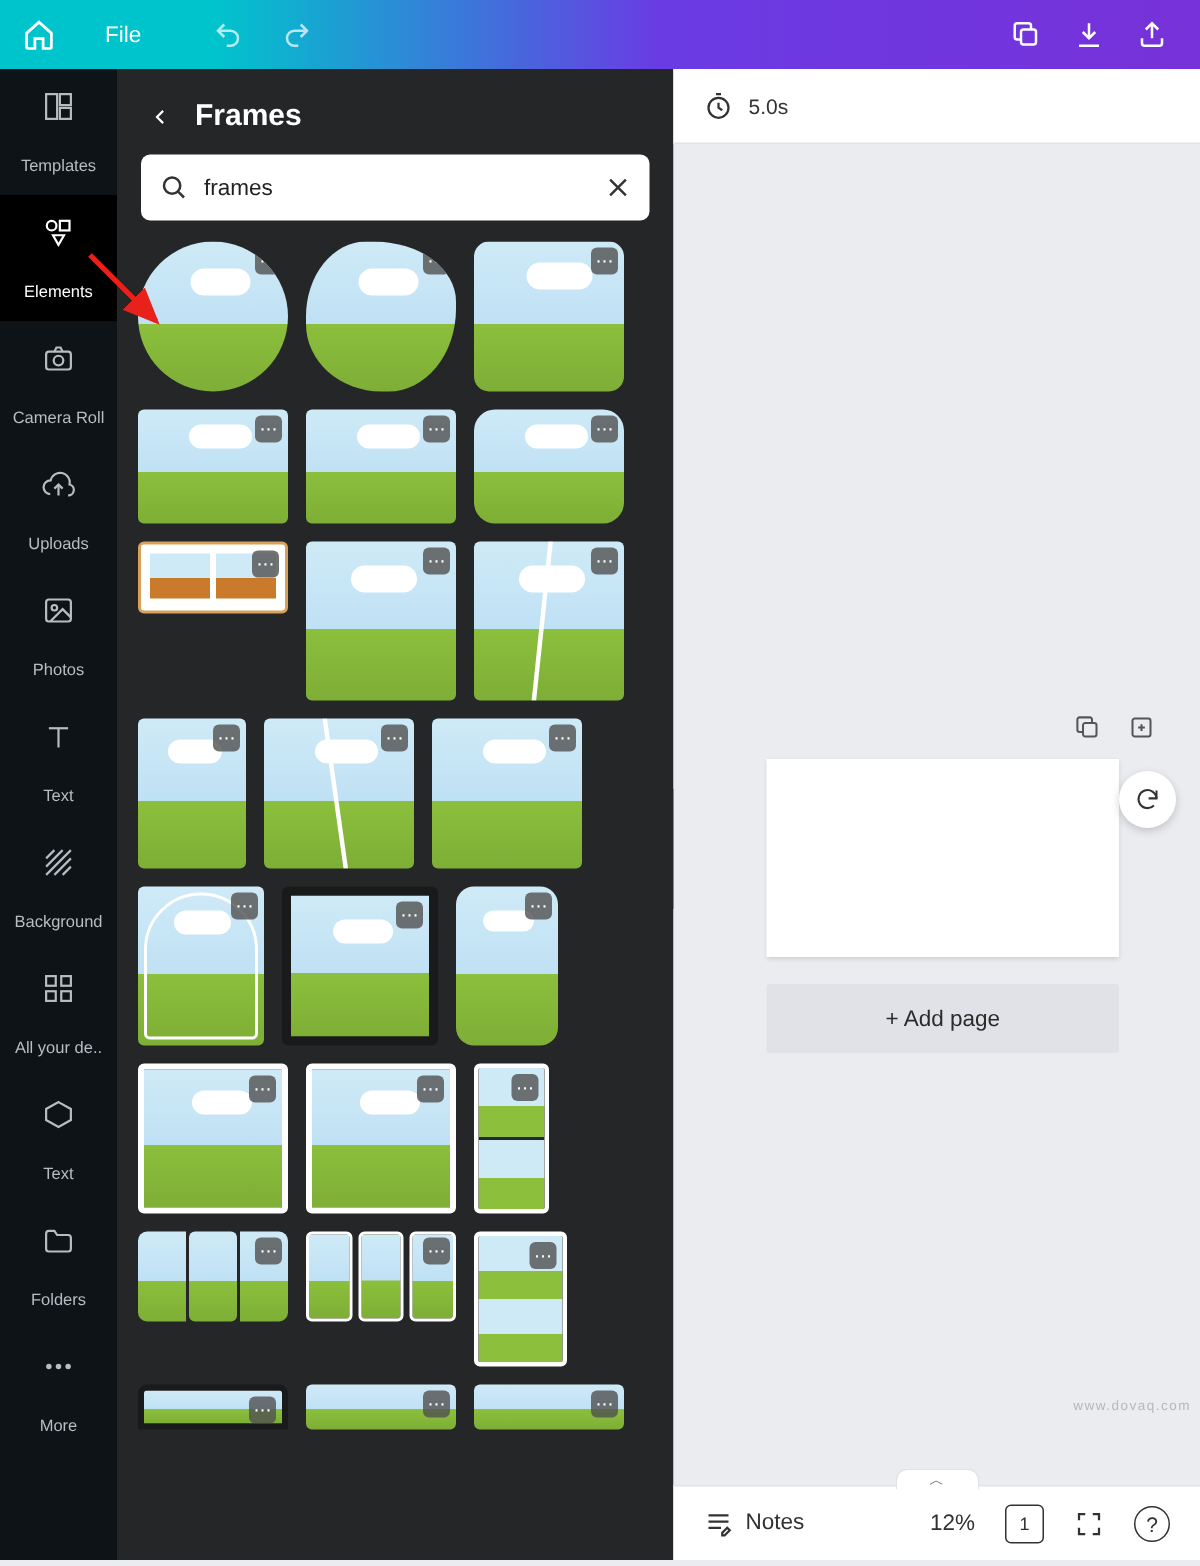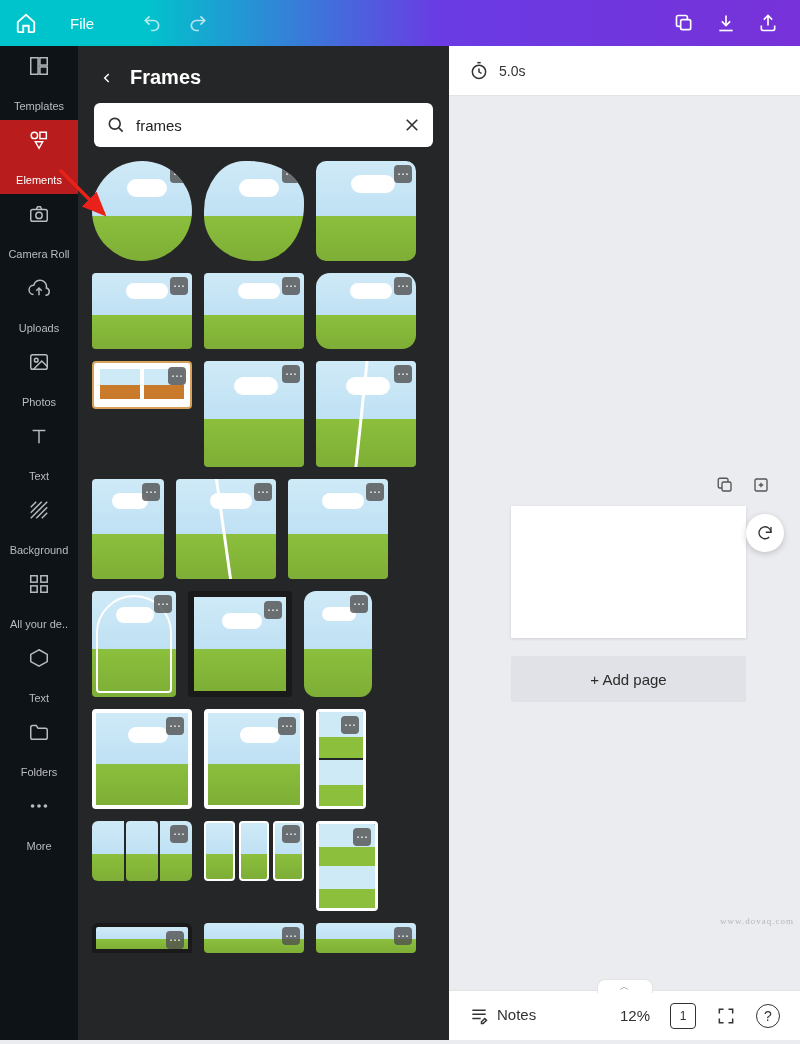--- a/index.html
+++ b/index.html
@@ -8,22 +8,22 @@
   .topbar { height: 46px; display: flex; align-items: center; background: linear-gradient(90deg,#00c4cc 0%,#00c4cc 18%,#6a3be4 55%,#7731d8 100%); color: #fff; }
   .tb-left { display:flex; align-items:center; height:100%; }
   .home-btn { width:52px; height:50px; display:flex; align-items:center; justify-content:center; background:#00c4cc; }
   .file-btn { padding:0 18px; height:50px; display:flex; align-items:center; font-size:15px; }
   .history { display:flex; gap:26px; margin-left:30px; opacity:.7; }
   .tb-right { margin-left:auto; display:flex; gap:22px; padding-right:22px; }
   .tb-icon { width:20px; height:20px; display:flex; align-items:center; justify-content:center; }
   
   .main { display:flex; height:994px; }
   .side-rail { width:78px; background:#0e1318; display:flex; flex-direction:column; }
-  .rail-item { height:74px; display:flex; flex-direction:column; align-items:center; justify-content:center; gap:23px; color:#b9bcc0; font-size:11px; cursor:pointer; }
-  .rail-item.active { background:#b91c1c; color:#fff; }
+  .rail-item { height:84px; display:flex; flex-direction:column; align-items:center; justify-content:center; gap:23px; color:#b9bcc0; font-size:11px; cursor:pointer; }
+  .rail-item.active { background:#000000; color:#fff; }
   .rail-ico { width:22px; height:22px; display:flex; align-items:center; justify-content:center; }
   
   .panel { width:371px; background:#252627; color:#fff; display:flex; flex-direction:column; position:relative; }
   .panel-head { display:flex; align-items:center; gap:14px; padding:20px 20px 14px 20px; }
   .panel-title { font-size:20px; font-weight:600; }
   .back-chev { width:18px; height:18px; display:flex; align-items:center; justify-content:center; }
   .search-wrap { padding:0 16px 14px 16px; }
   .search { background:#fff; height:44px; border-radius:6px; display:flex; align-items:center; padding:0 12px; gap:10px; }
   .search input { flex:1; border:none; outline:none; font-size:15px; color:#222; background:transparent; }
   .grid-scroll { flex:1; overflow:hidden; padding:0 14px 10px 14px; }
@@ -43,21 +43,21 @@
   .blank-page { position:absolute; left:62px; top:410px; width:235px; height:132px; background:#fff; box-shadow:0 1px 3px rgba(0,0,0,.12); }
   .spin-btn { position:absolute; right:16px; top:418px; width:38px; height:38px; border-radius:50%; background:#fff; box-shadow:0 2px 6px rgba(0,0,0,.18); display:flex; align-items:center; justify-content:center; color:#333; }
   .add-page { position:absolute; left:62px; top:560px; width:235px; height:46px; background:#e1e2e7; display:flex; align-items:center; justify-content:center; font-size:15px; color:#2b2b2b; border-radius:2px; }
   .bottombar { height:50px; background:#fff; border-top:1px solid #e3e3e3; display:flex; align-items:center; gap:24px; padding:0 20px; font-size:15px; color:#313131; position:relative; }
   .bb-notch { position:absolute; left:50%; top:-12px; transform:translateX(-50%); width:56px; height:14px; background:#fff; border:1px solid #e3e3e3; border-bottom:none; border-radius:8px 8px 0 0; display:flex; align-items:center; justify-content:center; font-size:10px; color:#666; }
   .bb-item { display:flex; align-items:flex-start; gap:8px; }
   .bb-right { margin-left:auto; display:flex; align-items:center; gap:20px; }
   .page-ind { width:26px; height:26px; border:1.5px solid #333; border-radius:4px; display:flex; align-items:center; justify-content:center; font-size:12px; position:relative; }
   .page-ind::after { content:""; position:absolute; right:-3px; bottom:-3px; width:26px; height:26px; border:1.5px solid #333; border-radius:4px; z-index:-1; }
   .help-c { width:24px; height:24px; border:1.8px solid #333; border-radius:50%; display:flex; align-items:center; justify-content:center; font-size:14px; }
-  .watermark { position:absolute; right:6px; bottom:64px; font-size:9px; color:#b7b7b7; letter-spacing:1px; writing-mode:horizontal-tb;font-family:Liberation Serif, serif; }
+  .watermark { position:absolute; right:6px; bottom:48px; font-size:9px; color:#b7b7b7; letter-spacing:1px; writing-mode:horizontal-tb; }
 </style>
 </head>
 <body>
 
 <div class="topbar">
   <div class="tb-left">
     <div class="home-btn">
       <svg width="22" height="22" viewBox="0 0 24 24" fill="none" stroke="#fff" stroke-width="2">
           <path d="M3 11l9-8 9 8v10a1 1 0 0 1-1 1h-5v-7h-6v7H4a1 1 0 0 1-1-1z"></path>
         </svg>

